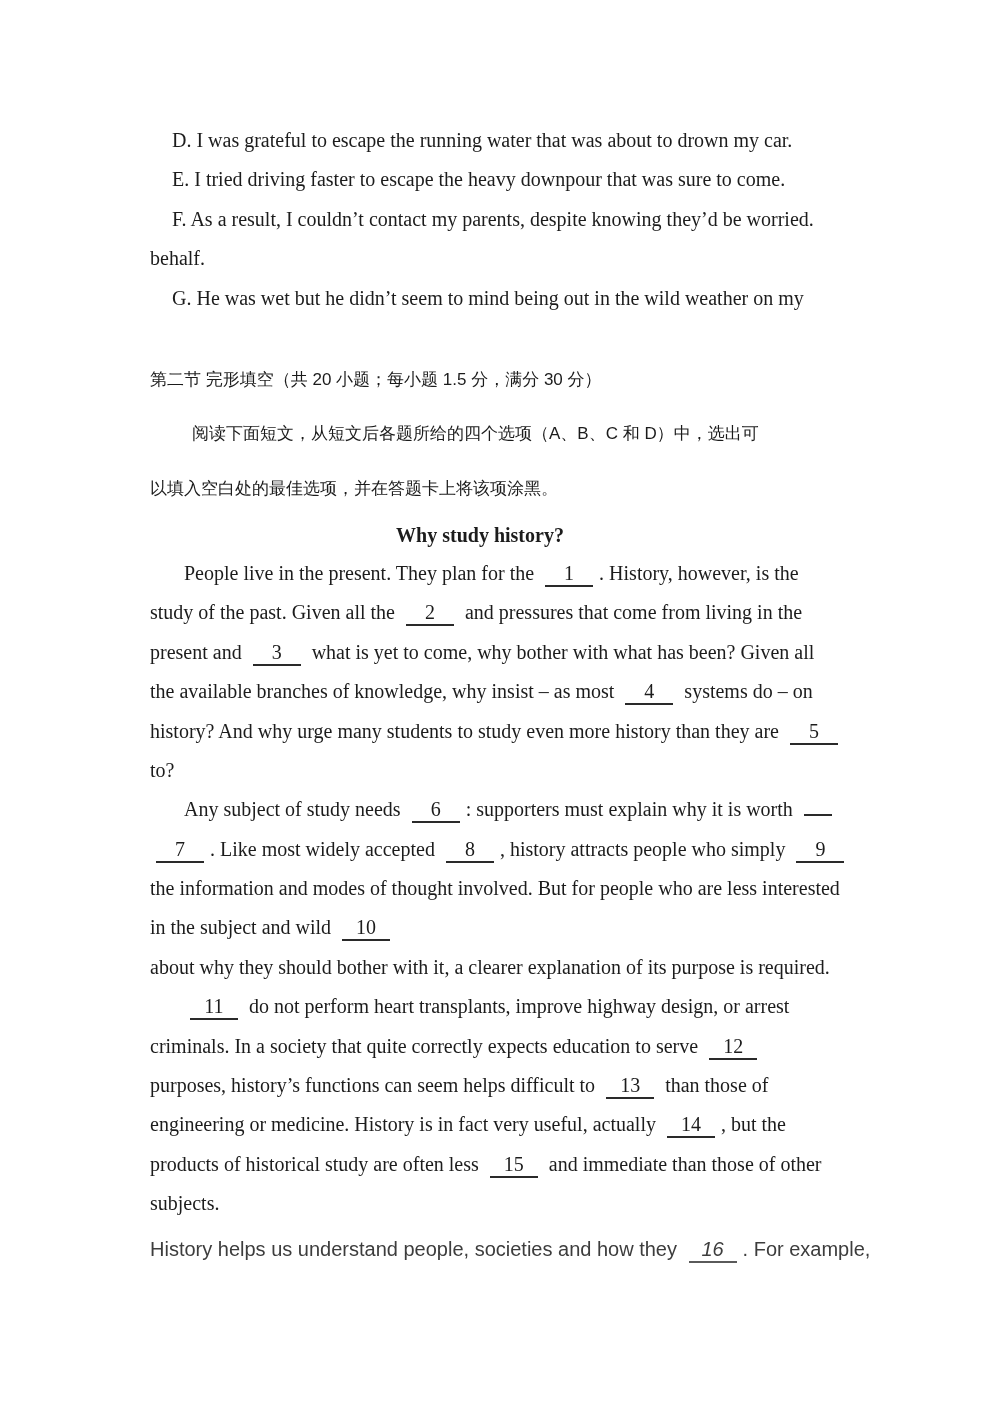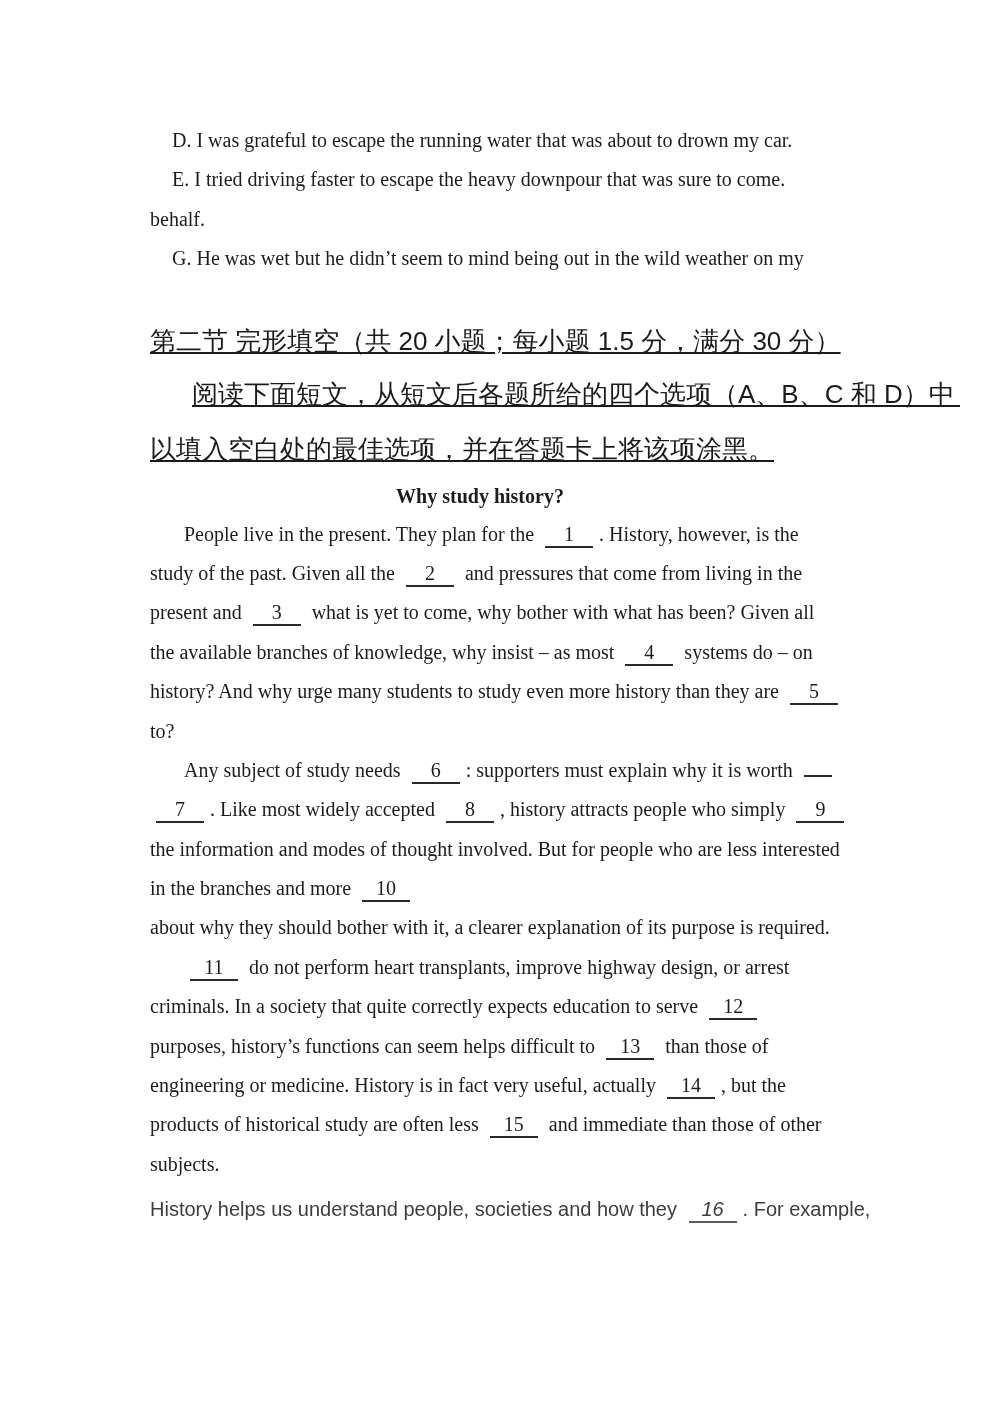--- a/index.html
+++ b/index.html
@@ -21,26 +21,25 @@
     font-size: 20px;
     color: #1c1c1c;
     height: 39.4px;
     line-height: 39.4px;
     white-space: nowrap;
   }
   .options .indent { padding-left: 22px; }
   .passage-body .indent { padding-left: 34px; }
   .cjk .line {
     font-family: "Liberation Sans", "DejaVu Sans", sans-serif;
-    font-size: 26px;
+    font-size: 17px;
     color: #1b1b1b;
     height: 55px;
     line-height: 55px;
     white-space: nowrap;
-    text-decoration: underline;
   }
   .section-heading { margin-top: 36px; }
   .section-heading .line { height: 52px; line-height: 52px; }
   .instructions .indent { padding-left: 42px; }
   .passage-title-row {
     height: 38px;
     line-height: 38px;
     text-align: center;
     font-family: Liberation Serif, serif;
     font-size: 20px;
@@ -70,20 +69,21 @@
   .continuation .blank { border-bottom-color: #5a5a5a; font-style: italic; }
 </style>
 </head>
 <body>
 
 <div class="page">
 
   <div class="eng options">
       <div class="line indent"><span>D. I was grateful to escape the running water that was about to drown my car.</span></div>
       <div class="line indent"><span>E. I tried driving faster to escape the heavy downpour that was sure to come.</span></div>
+      <div class="line indent"><span>F. As a result, I couldn’t contact my parents, despite knowing they’d be worried.</span></div>
       <div class="line"><span>behalf.</span></div>
       <div class="line indent"><span>G. He was wet but he didn’t seem to mind being out in the wild weather on my</span></div>
     </div>
 
   <div class="cjk section-heading">
     <div class="line">第二节 完形填空（共 20 小题；每小题 1.5 分，满分 30 分）</div>
   </div>
 
   <div class="cjk instructions">
       <div class="line indent"><span>阅读下面短文，从短文后各题所给的四个选项（A、B、C 和 D）中，选出可</span></div>
@@ -95,21 +95,21 @@
   <div class="eng passage-body">
       <div class="line indent"><span>People live in the present. They plan for the </span><span class="blank">1</span><span>. History, however, is the</span></div>
       <div class="line"><span>study of the past. Given all the </span><span class="blank">2</span><span> and pressures that come from living in the</span></div>
       <div class="line"><span>present and </span><span class="blank">3</span><span> what is yet to come, why bother with what has been? Given all</span></div>
       <div class="line"><span>the available branches of knowledge, why insist – as most </span><span class="blank">4</span><span> systems do – on</span></div>
       <div class="line"><span>history? And why urge many students to study even more history than they are </span><span class="blank">5</span></div>
       <div class="line"><span>to?</span></div>
       <div class="line indent"><span>Any subject of study needs </span><span class="blank">6</span><span>: supporters must explain why it is worth </span><span class="blank blank-empty"></span></div>
       <div class="line"><span class="blank">7</span><span>. Like most widely accepted </span><span class="blank">8</span><span>, history attracts people who simply </span><span class="blank">9</span></div>
       <div class="line"><span>the information and modes of thought involved. But for people who are less interested</span></div>
-      <div class="line"><span>in the branches and more </span><span class="blank">10</span></div>
+      <div class="line"><span>in the subject and wild </span><span class="blank">10</span></div>
       <div class="line"><span>about why they should bother with it, a clearer explanation of its purpose is required.</span></div>
       <div class="line indent"><span class="blank">11</span><span> do not perform heart transplants, improve highway design, or arrest</span></div>
       <div class="line"><span>criminals. In a society that quite correctly expects education to serve </span><span class="blank">12</span></div>
       <div class="line"><span>purposes, history’s functions can seem helps difficult to </span><span class="blank">13</span><span> than those of</span></div>
       <div class="line"><span>engineering or medicine. History is in fact very useful, actually </span><span class="blank">14</span><span>, but the</span></div>
       <div class="line"><span>products of historical study are often less </span><span class="blank">15</span><span> and immediate than those of other</span></div>
       <div class="line"><span>subjects.</span></div>
     </div>
 
   <div class="continuation">

